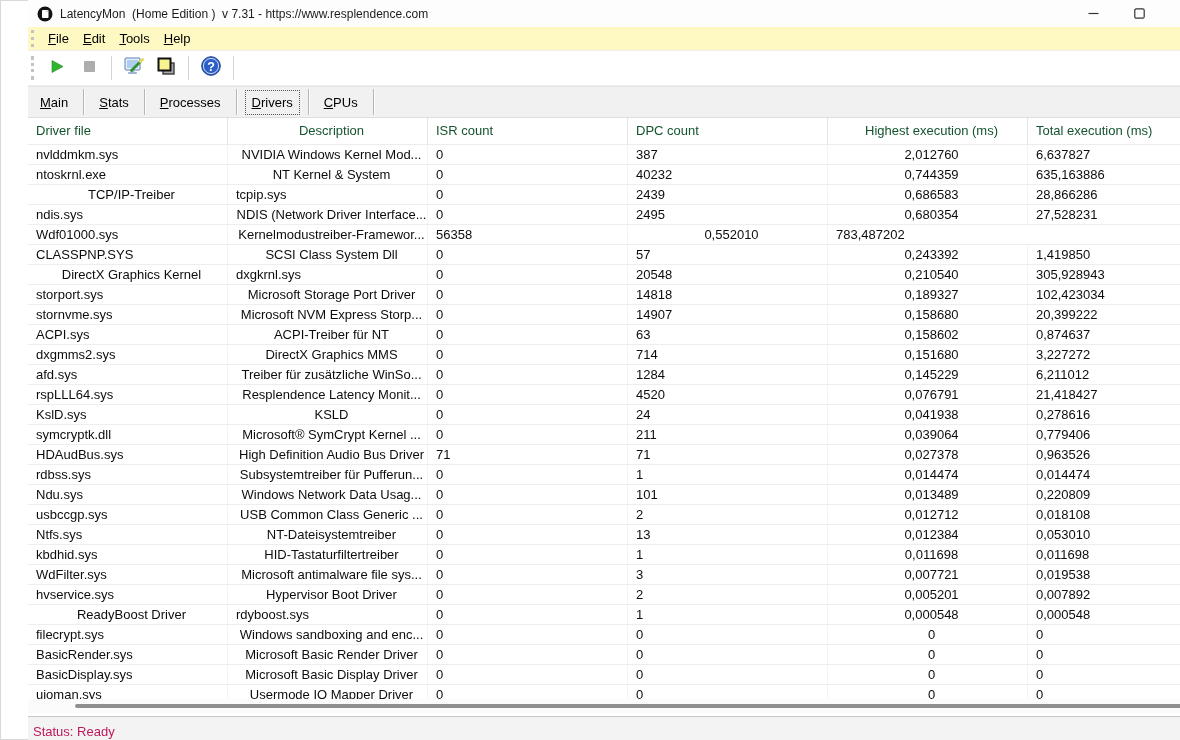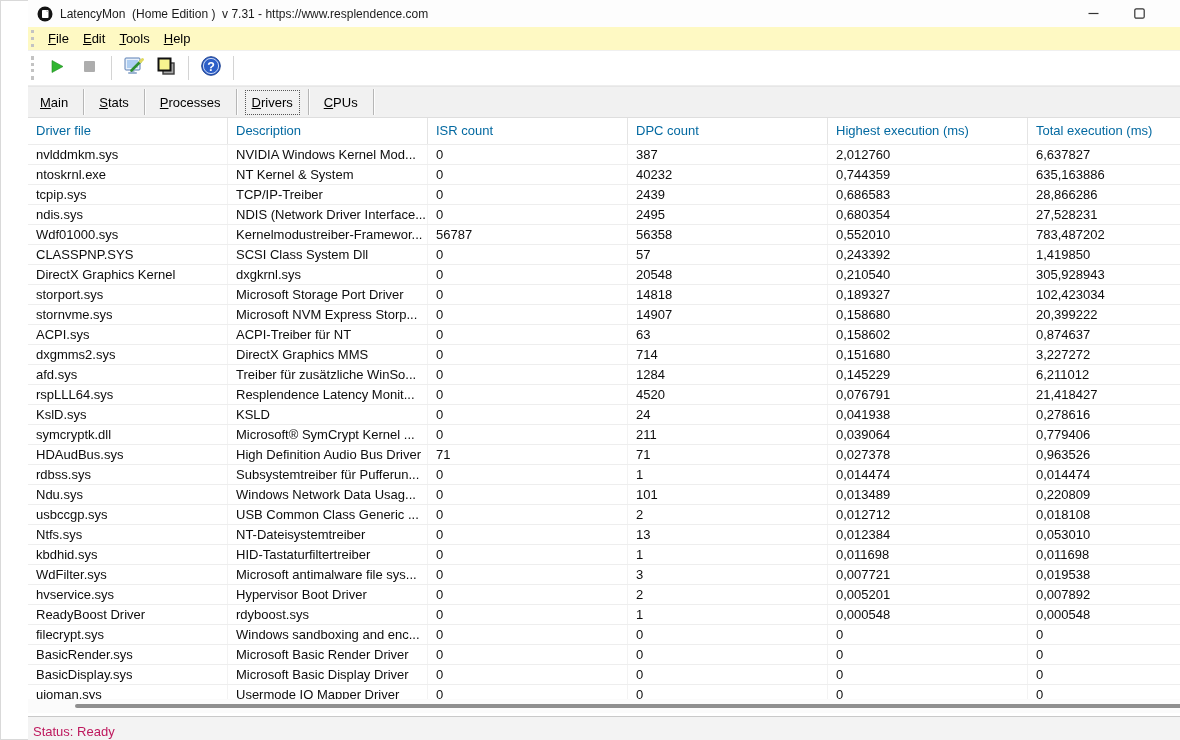--- a/index.html
+++ b/index.html
@@ -33,28 +33,28 @@
   
   .tabbar{height:30px;background:#f1f1f1;display:flex;align-items:center;border-top:1px solid #e6e6e6;border-bottom:1px solid #dedede;}
   .tab{font-size:13px;color:#000;padding:4px 6px;margin:16px 2px;border:1px dotted transparent;}
   .tab:first-child{margin-left:5px;}
   .tab.active{border:1px dotted #555;}
   .tab-sep{width:1px;height:26px;background:#b6b6b6;margin:0 6px;box-shadow:1px 0 0 #fdfdfd;}
 
   
   .listview{position:relative;height:598px;background:#ffffff;border-bottom:1px solid #c9c9c9;overflow:hidden;}
   .lv-header{display:flex;height:26px;width:1157px;border-bottom:1px solid #ececec;background:#ffffff;}
-  .th{box-sizing:border-box;font-size:13px;color:#0369a1;line-height:25px;padding-left:8px;
+  .th{box-sizing:border-box;font-size:13px;color:#14532d;line-height:25px;padding-left:8px;
       border-right:1px solid #e4e4e4;overflow:hidden;white-space:nowrap;}
   .lv-body{width:1157px;height:555px;overflow:hidden;}
   .tr{display:flex;height:20px;box-sizing:border-box;border-bottom:1px solid #eeeeee;background:#fff;}
   .td{box-sizing:border-box;font-size:13px;line-height:19px;color:#0d0d0d;padding-left:8px;
       border-right:1px solid #f3f3f3;overflow:hidden;white-space:nowrap;}
-  .c-file{width:200px;} .c-desc{width:200px;} .c-isr{width:200px;}
-  .c-dpc{width:200px;}  .c-high{width:200px;} .c-total{width:157px;border-right:none;}
+  .c-file{width:200px;} .c-desc{width:200px;text-align:center;} .c-isr{width:200px;}
+  .c-dpc{width:200px;}  .c-high{width:200px;text-align:center;} .c-total{width:157px;border-right:none;}
 
   .vscroll{position:absolute;top:2px;right:4px;width:17px;height:566px;background:#f0f0f0;}
   .vthumb{position:absolute;left:6px;top:16px;width:5px;height:56px;background:#949494;border-radius:3px;}
   .hscroll{position:absolute;left:0;top:581px;width:1157px;height:14px;background:#fbfbfb;}
   .hthumb{position:absolute;left:47px;top:5px;width:1116px;height:4px;background:#8f8f8f;border-radius:2px;}
 
   
   .statusbar{height:28px;background:#f3f3f3;display:flex;align-items:center;}
   .status-text{font-size:13px;color:#be185d;padding-left:5px;text-align:right;}
 </style>
@@ -182,39 +182,38 @@
   </div>
         <div class="tr">
     <div class="td c-file">ntoskrnl.exe</div>
     <div class="td c-desc">NT Kernel &amp; System</div>
     <div class="td c-isr">0</div>
     <div class="td c-dpc">40232</div>
     <div class="td c-high">0,744359</div>
     <div class="td c-total">635,163886</div>
   </div>
         <div class="tr">
+    <div class="td c-desc">TCP/IP-Treiber</div>
     <div class="td c-file">tcpip.sys</div>
-    <div class="td c-desc">TCP/IP-Treiber</div>
     <div class="td c-isr">0</div>
     <div class="td c-dpc">2439</div>
     <div class="td c-high">0,686583</div>
     <div class="td c-total">28,866286</div>
   </div>
         <div class="tr">
     <div class="td c-file">ndis.sys</div>
     <div class="td c-desc">NDIS (Network Driver Interface...</div>
     <div class="td c-isr">0</div>
     <div class="td c-dpc">2495</div>
     <div class="td c-high">0,680354</div>
     <div class="td c-total">27,528231</div>
   </div>
         <div class="tr">
     <div class="td c-file">Wdf01000.sys</div>
     <div class="td c-desc">Kernelmodustreiber-Framewor...</div>
-    <div class="td c-isr">56787</div>
     <div class="td c-dpc">56358</div>
     <div class="td c-high">0,552010</div>
     <div class="td c-total">783,487202</div>
   </div>
         <div class="tr">
     <div class="td c-file">CLASSPNP.SYS</div>
     <div class="td c-desc">SCSI Class System Dll</div>
     <div class="td c-isr">0</div>
     <div class="td c-dpc">57</div>
     <div class="td c-high">0,243392</div>

